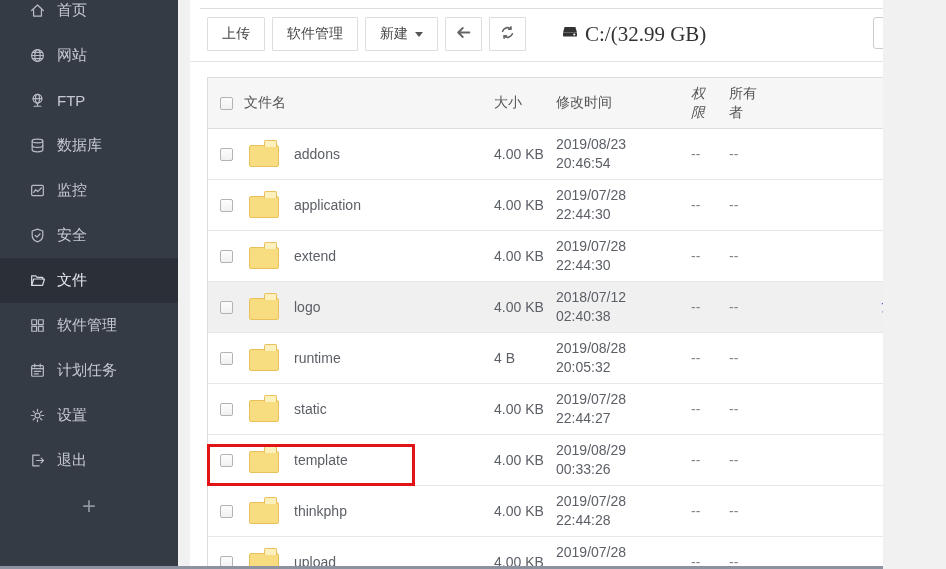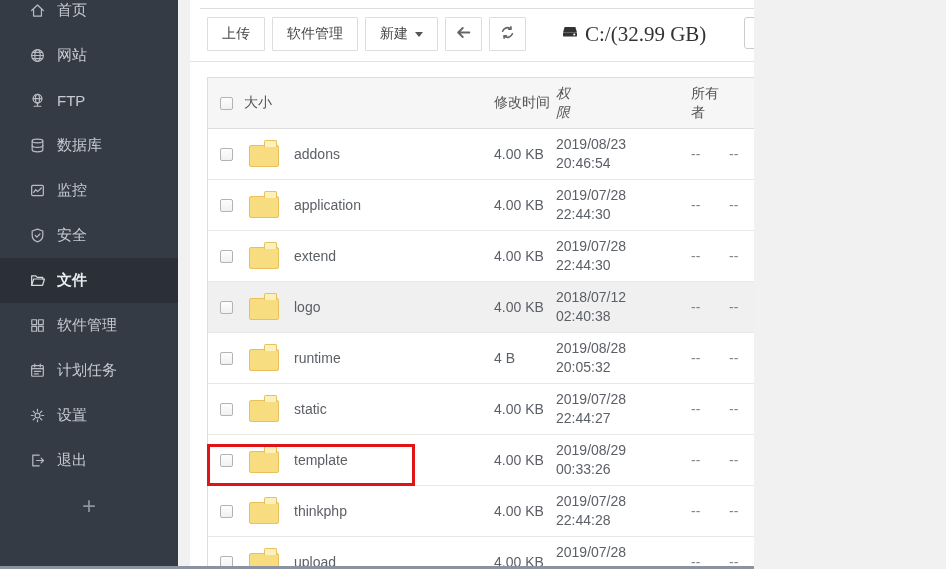--- a/index.html
+++ b/index.html
@@ -1,23 +1,23 @@
 <!DOCTYPE html>
 <html><head>
 <meta charset="utf-8">
 <style>
   html,body{margin:0;padding:0;}
   body{font-family:"Liberation Sans","DejaVu Sans",sans-serif;background:#f1f1f1;}
-  .app{position:relative;width:754px;height:569px;overflow:hidden;background:#f1f1f1;}
+  .app{position:relative;width:883px;height:569px;overflow:hidden;background:#f1f1f1;}
 
   
   .sidebar{position:absolute;left:0;top:0;bottom:0;width:178px;background:#353b44;overflow:hidden;}
   .side-list{margin-top:-12px;}
   .side-item{display:flex;align-items:center;height:45px;padding-left:28px;color:#c5cad1;font-size:15px;cursor:pointer;}
-  .side-item.active{background:#2a2f38;color:#eaedf0;font-weight:bold;}
+  .side-item.active{background:#2a2f38;color:#eaedf0;}
   .side-item .sicon{width:18px;height:18px;margin-right:11px;flex:none;display:flex;align-items:center;justify-content:center;opacity:.9;}
   .side-item .sicon svg{width:17px;height:17px;stroke:currentColor;fill:none;stroke-width:1.15;stroke-linecap:round;stroke-linejoin:round;}
   .side-add{height:45px;display:flex;align-items:center;justify-content:center;color:#8e949c;font-size:24px;font-weight:400;cursor:pointer;}
 
   
   .content{position:absolute;left:190px;top:0;right:0;bottom:0;background:#fff;}
   .topline{position:absolute;top:8px;left:10px;right:0;height:1px;background:#ddd;}
 
   .toolbar{position:absolute;top:17px;left:17px;right:0;height:34px;display:flex;align-items:center;}
   .btn{height:34px;box-sizing:border-box;background:#fff;border:1px solid #ddd;border-radius:1px;color:#454545;font-size:14px;padding:0 14px;margin-right:7px;display:flex;align-items:center;cursor:pointer;white-space:nowrap;}
@@ -201,20 +201,21 @@
         </span>
         <span>C:/(32.99 GB)</span>
       </div>
       <input class="search-stub" type="text" style="">
     </div>
     <div class="toolbar-sep"></div>
 
     <div class="table-wrap">
       <div class="thead">
         <span class="cb"></span>
+        <span>文件名</span>
         <span>大小</span>
         <span>修改时间</span>
         <span class="hperm"><span>权限</span></span>
         <span class="howner"><span>所有者</span></span>
         <span></span>
       </div>
       <div id="tbody">
           <div class="row">
     <span class="cb"></span>
     <span class="folder"></span>

